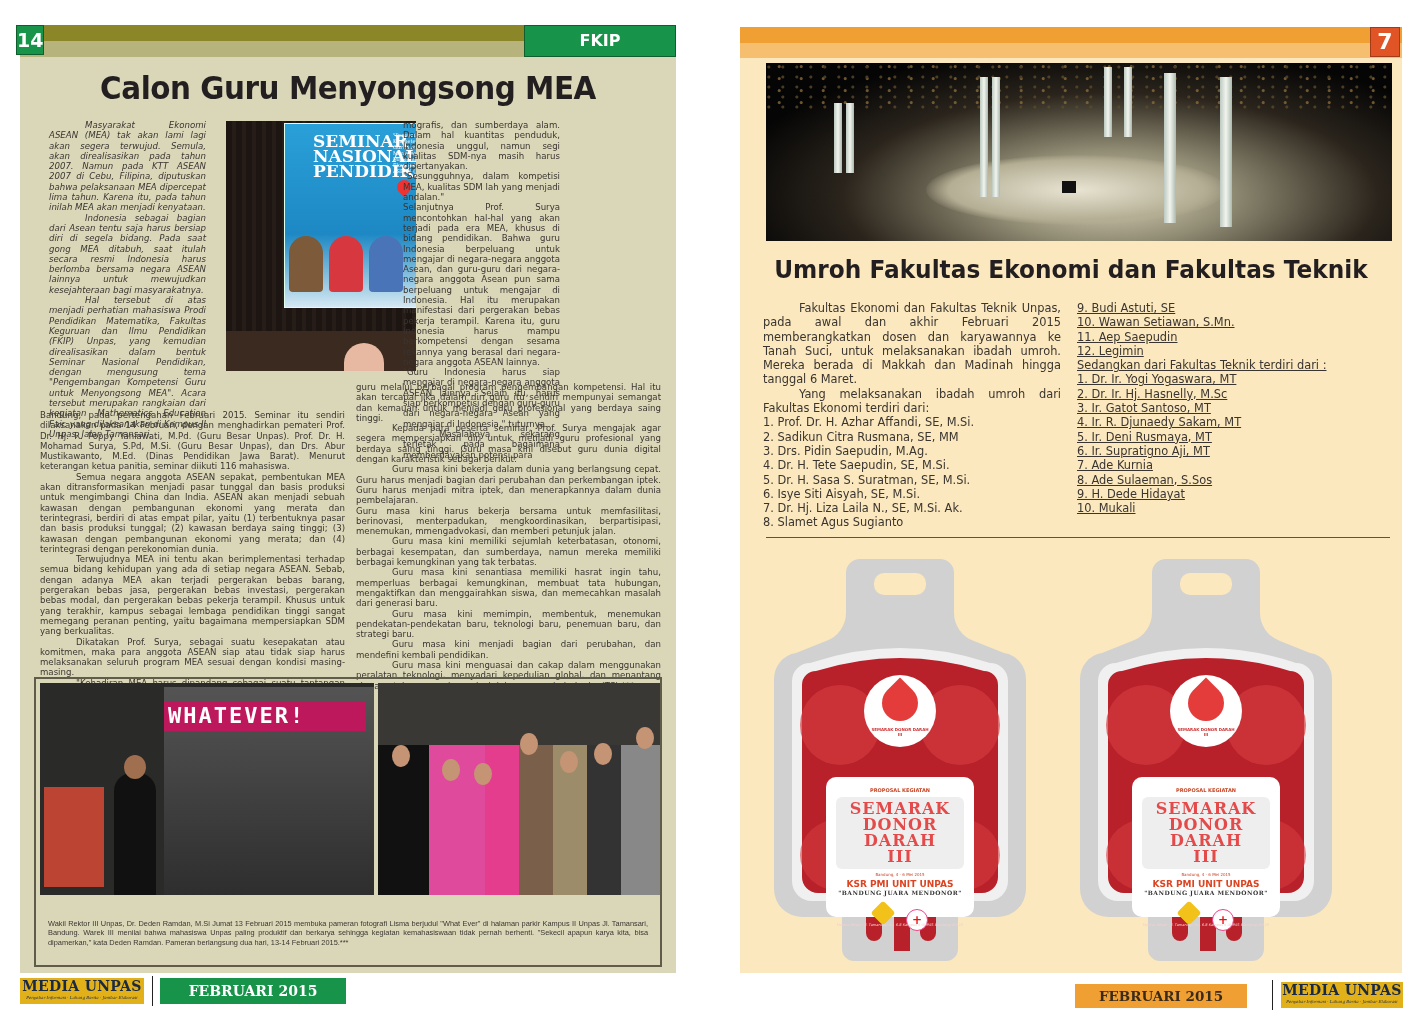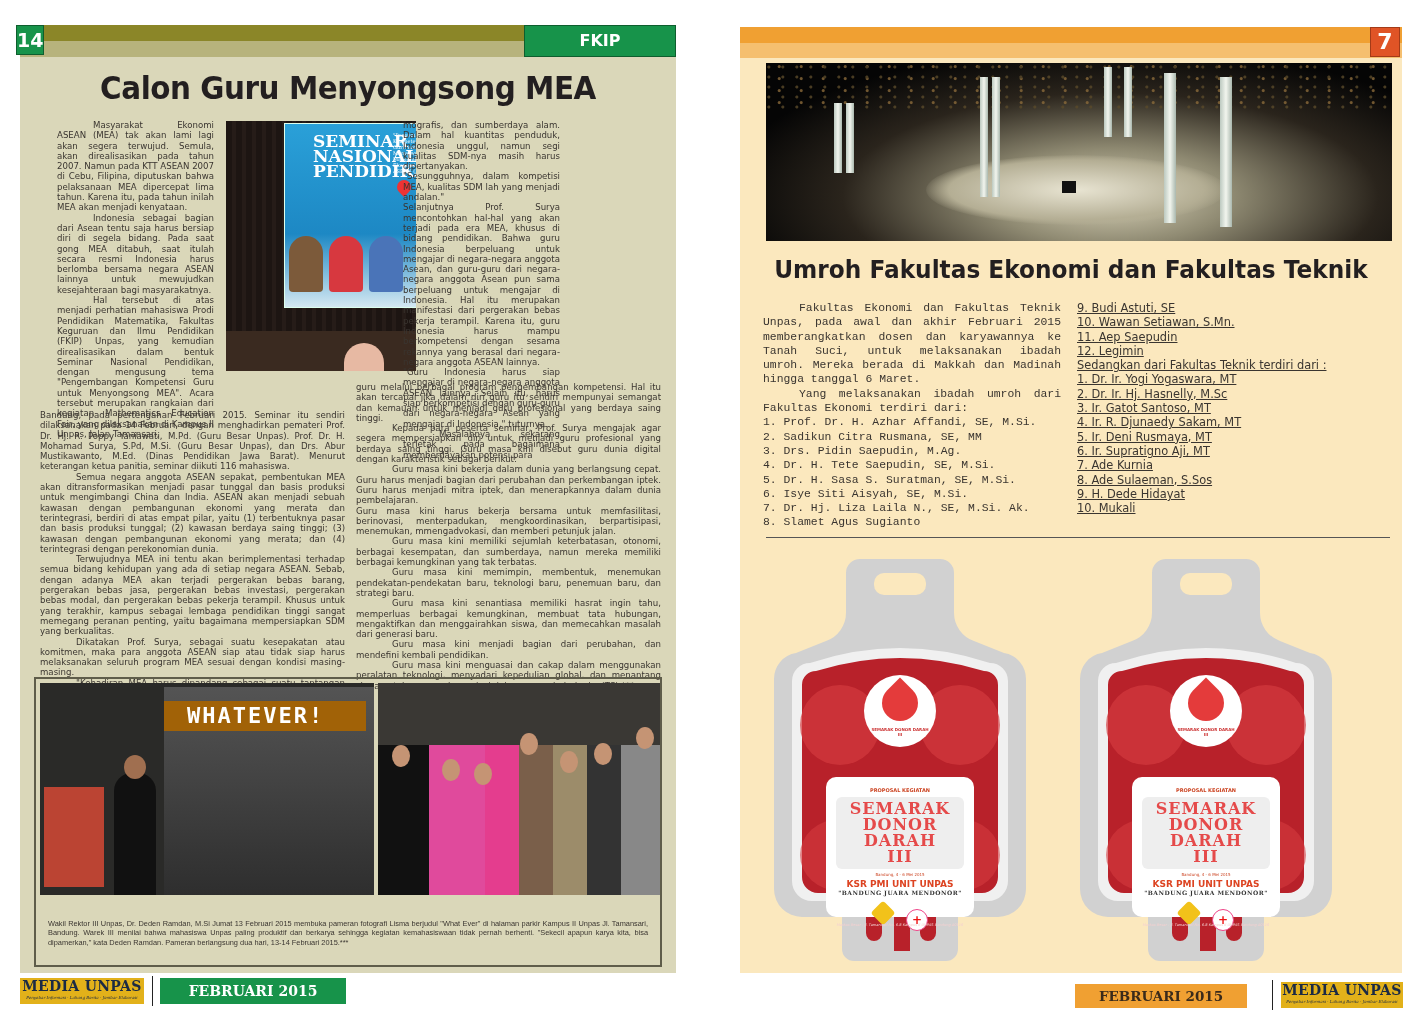--- a/index.html
+++ b/index.html
@@ -10,41 +10,41 @@
   .lp { position: absolute; left: 20px; top: 25px; width: 656px; height: 948px; background: #dad7b9; }
   .lp-bar-top { position: absolute; left: 0; top: 0; width: 656px; height: 16px; background: #8b8628; }
   .lp-bar-bot { position: absolute; left: 0; top: 16px; width: 656px; height: 16px; background: #b7b37c; }
   .lp-pagenum { position: absolute; left: -4px; top: 0; width: 28px; height: 30px; background: #17934a; border: 1px solid #0e5e2e; color: #fff; font-weight: bold; font-size: 19px; line-height: 28px; text-align: center; }
   .lp-section { position: absolute; left: 504px; top: 0; width: 152px; height: 32px; background: #17934a; border: 1px solid #0e5e2e; color: #fff; font-weight: bold; font-size: 16px; line-height: 30px; text-align: center; }
   .lp-title { position: absolute; left: 0; top: 44px; width: 656px; text-align: center; font-size: 32px; font-weight: bold; letter-spacing: -0.5px; color: #231f20; font-family: "DejaVu Sans", sans-serif; transform: scaleX(0.92); }
 
   .txt { font-size: 8.6px; line-height: 10.3px; text-align: justify; color: #3a3530; font-family: "DejaVu Sans", sans-serif; }
   .txt p { text-indent: 36px; }
   .txt p.ni { text-indent: 0; }
-  .col-a { position: absolute; left: 16px; top: 95px; width: 158px; padding-left: 1px; }
+  .col-a { position: absolute; left: 8px; top: 95px; width: 158px; padding-left: 1px; font-style: italic; }
   .col-b { position: absolute; left: 0; top: 371px; width: 318px; margin-top: 28px; }
   .col-c { position: absolute; left: 334px; top: 95px; width: 155px; left: 483px; }
   .col-d { position: absolute; left: 338px; top: 374px; width: 310px; }
   .lp-inner { position: absolute; left: 20px; top: 0; width: 620px; height: 100%; }
 
   .seminar-photo { position: absolute; left: 186px; top: 96px; width: 190px; height: 250px; background: #1a1210; overflow: hidden; }
   .seminar-photo .banner { position: absolute; left: 58px; top: 2px; width: 148px; height: 185px; background: linear-gradient(180deg,#2aa0d8 0%,#1d88c4 60%,#d4e8f2 100%); border: 1px solid #dfe; }
   .seminar-photo .banner .t1 { position: absolute; left: 28px; top: 10px; color:#fff; font: bold 17px "DejaVu Serif", serif; line-height: 15px; }
   .seminar-photo .banner .t2 { position: absolute; left: 108px; top: 8px; width: 40px; color:#fff; font: 5px "DejaVu Serif", serif; }
   .seminar-photo .banner .pin { position:absolute; left: 112px; top: 56px; width: 14px; height: 14px; background:#e33; border-radius: 50% 50% 50% 0; transform: rotate(-45deg); }
   .seminar-photo .banner .ppl { position:absolute; left: 4px; top: 112px; width: 130px; height: 60px; }
   .seminar-photo .banner .ppl span { display:inline-block; width: 34px; height: 56px; margin-right: 6px; border-radius: 17px 17px 4px 4px; }
   .seminar-photo .curtain { position:absolute; left:0; top:0; width:100%; height:100%; background: repeating-linear-gradient(90deg,#1d1512 0 6px,#261c18 6px 10px); }
   .seminar-photo .stage { position:absolute; left:0; bottom:0; width:100%; height: 40px; background:#3a2a20; }
   .seminar-photo .head { position:absolute; left: 118px; bottom: 0; width: 40px; height: 28px; background:#e7b9a3; border-radius: 20px 20px 0 0; }
 
   .photo-box { position: absolute; left: 14px; top: 652px; width: 628px; height: 290px; border: 2px solid #5f5d4a; }
   .photo1 { position: absolute; left: 4px; top: 4px; width: 334px; height: 212px; background: #2a2a28; overflow: hidden; }
   .photo1 .poster { position:absolute; left: 124px; top: 4px; width: 210px; height: 208px; background: linear-gradient(180deg,#545454,#2e2e2e); }
-  .photo1 .redband { position:absolute; left: 124px; top: 18px; width: 202px; height: 30px; background: #a16207; color:#fff; font: bold 22px "DejaVu Sans Mono", monospace; letter-spacing: 2px; padding-left: 23px; line-height: 30px; }
+  .photo1 .redband { position:absolute; left: 124px; top: 18px; width: 202px; height: 30px; background: #be185d; color:#fff; font: bold 22px "DejaVu Sans Mono", monospace; letter-spacing: 2px; padding-left: 4px; line-height: 30px; }
   .photo1 .man { position:absolute; left: 74px; top: 90px; width: 42px; height: 122px; background:#111; border-radius: 18px 18px 0 0; }
   .photo1 .man::before { content:""; position:absolute; left: 10px; top:-18px; width: 22px; height: 24px; border-radius: 50%; background:#a06f50; }
   .photo1 .frames { position:absolute; left: 4px; top: 104px; width: 60px; height: 100px; background:#b43; }
   .photo2 { position: absolute; left: 342px; top: 4px; width: 282px; height: 212px; background: #3a3834; overflow: hidden; }
   .photo2 .crowd { position:absolute; left: 0; bottom: 0; width: 100%; height: 150px; background: linear-gradient(90deg,#111 0 18%,#e04a9c 18% 38%,#e43d8e 38% 50%,#7a5f4a 50% 62%,#9c8c6a 62% 74%,#333 74% 86%,#888 86%); }
   .photo2 .faces span { position:absolute; top: 62px; width: 18px; height: 22px; border-radius: 50%; background:#c59474; }
   .photo-caption-title { position: absolute; left: 0; top: 222px; width: 624px; text-align: center; font-size: 12.5px; font-weight: bold; color: #231f20; }
   .photo-caption { position: absolute; left: 12px; top: 240px; width: 600px; font-size: 7.4px; line-height: 9.4px; color: #3a3530; text-align: justify; font-family: "Liberation Sans", sans-serif; }
 
   .lp-footer-logo { position:absolute; left: 20px; top: 978px; width: 124px; height: 26px; background:#e2b11a; text-align:center; }
@@ -59,21 +59,21 @@
   .rp-bar-bot { position:absolute; left:0; top:16px; width: 662px; height: 15px; background:#f5bf6f; }
   .rp-pagenum { position:absolute; left: 630px; top: 0; width: 30px; height: 30px; background:#e05426; border: 1px solid #a33b18; color:#fff; font: bold 22px "DejaVu Sans", sans-serif; line-height: 28px; text-align:center; }
   .mecca { position:absolute; left: 26px; top: 36px; width: 626px; height: 178px; background: radial-gradient(ellipse at 55% 75%, #d8d2b8 0%, #8f8a72 25%, #2a241c 55%, #050505 80%); overflow:hidden; }
   .mecca .city { position:absolute; left:0; top:0; width:100%; height: 50px; background: radial-gradient(circle at 20% 40%, #5a4a2a 0 1px, transparent 2px), radial-gradient(circle at 60% 30%, #8a6a3a 0 1px, transparent 2px); background-size: 14px 10px, 22px 12px; opacity: .8; }
   .mecca .minaret { position:absolute; width: 8px; background: linear-gradient(90deg,#bcc9c0,#f2f5ee,#aab8ae); }
   .mecca .plaza { position:absolute; left: 160px; top: 92px; width: 300px; height: 70px; border-radius: 50%; background: radial-gradient(ellipse,#e8e4d2 0%,#b4ae94 60%,transparent 72%); }
   .mecca .kaaba { position:absolute; left: 296px; top: 118px; width: 14px; height: 12px; background:#111; }
   .rp-title { position:absolute; left: 0; top: 228px; width: 662px; text-align: center; font-size: 25px; font-weight: bold; color:#231f20; transform: scaleX(0.93); }
 
   .rp-txt { font-size: 11.4px; line-height: 14.3px; color: #3a3530; font-family: "DejaVu Sans", sans-serif; transform-origin: left top; }
-  .rp-col1 { position:absolute; left: 23px; top: 274px; width: 298px; text-align: justify; font-family: Liberation Mono, monospace; }
+  .rp-col1 { position:absolute; left: 23px; top: 274px; width: 298px; text-align: justify; }
   .rp-col1 p.ind { text-indent: 36px; }
   .rp-col2 { position:absolute; left: 337px; top: 274px; width: 300px; text-decoration: underline; }
   .rp-rule { position:absolute; left: 26px; top: 510px; width: 624px; height: 1px; background:#555; }
 
   .bag { position:absolute; top: 528px; width: 260px; height: 410px; }
   .bag1 { left: 30px; }
   .bag2 { left: 336px; }
   .bag .outline { position:absolute; left: 0; top: 0; width: 260px; height: 410px; }
   .bag .label { position:absolute; left: 56px; top: 222px; width: 148px; height: 140px; background:#fff; border-radius: 10px; text-align:center; }
   .bag .label .l1 { font: bold 5px "DejaVu Sans", sans-serif; color:#c42; margin-top: 10px; }
@@ -142,22 +142,22 @@
       <p>"Kehadiran MEA harus dipandang sebagai suatu tantangan sekaligus peluang," ucapnya lagi. Sebagai tantangan, maka MEA harus dihadapi dengan segala konsekuensinya. Dan sebagai peluang harus dipandang sebagai kesempatan untuk kemajuan masing-masing negara anggota.</p>
       <p>Dalam berkompetisi dengan sesama negara anggota ASEAN, sebetulnya Indonesia mempunyai banyak potensi keunggulan, yaitu di bidang geografis, de-</p>
     </div>
 
     <div class="txt col-d" style="left:316px;top:357px;width:305px;">
       <p class="ni">guru melalui berbagai program pengembangan kompetensi. Hal itu akan tercapai jika dalam diri guru itu sendiri mempunyai semangat dan kemauan untuk menjadi guru profesional yang berdaya saing tinggi.</p>
       <p>Kepada para peserta seminar, Prof. Surya mengajak agar segera mempersiapkan diri untuk menjadi guru profesional yang berdaya saing tinggi. Guru masa kini disebut guru dunia digital dengan karakteristik sebagai berikut:</p>
       <p>Guru masa kini bekerja dalam dunia yang berlangsung cepat. Guru harus menjadi bagian dari perubahan dan perkembangan iptek. Guru harus menjadi mitra iptek, dan menerapkannya dalam dunia pembelajaran.</p>
       <p class="ni">Guru masa kini harus bekerja bersama untuk memfasilitasi, berinovasi, menterpadukan, mengkoordinasikan, berpartisipasi, menemukan, mmengadvokasi, dan memberi petunjuk jalan.</p>
       <p>Guru masa kini memiliki sejumlah keterbatasan, otonomi, berbagai kesempatan, dan sumberdaya, namun mereka memiliki berbagai kemungkinan yang tak terbatas.</p>
+      <p>Guru masa kini senantiasa memiliki hasrat ingin tahu, memperluas berbagai kemungkinan, membuat tata hubungan, mengaktifkan dan menggairahkan siswa, dan memecahkan masalah dari generasi baru.</p>
       <p>Guru masa kini memimpin, membentuk, menemukan pendekatan-pendekatan baru, teknologi baru, penemuan baru, dan strategi baru.</p>
-      <p>Guru masa kini senantiasa memiliki hasrat ingin tahu, memperluas berbagai kemungkinan, membuat tata hubungan, mengaktifkan dan menggairahkan siswa, dan memecahkan masalah dari generasi baru.</p>
       <p>Guru masa kini menjadi bagian dari perubahan, dan mendefini kembali pendidikan.</p>
       <p>Guru masa kini menguasai dan cakap dalam menggunakan peralatan teknologi, menyadari kepedulian global, dan menantang siswa untuk menemukan solusi dalam mengubah dunia. (TS).***</p>
     </div>
   </div>
 
   <div class="photo-box">
     <div class="photo1">
       <div class="poster"></div>
       <div class="redband">WHATEVER!</div>
       <div class="frames"></div>

